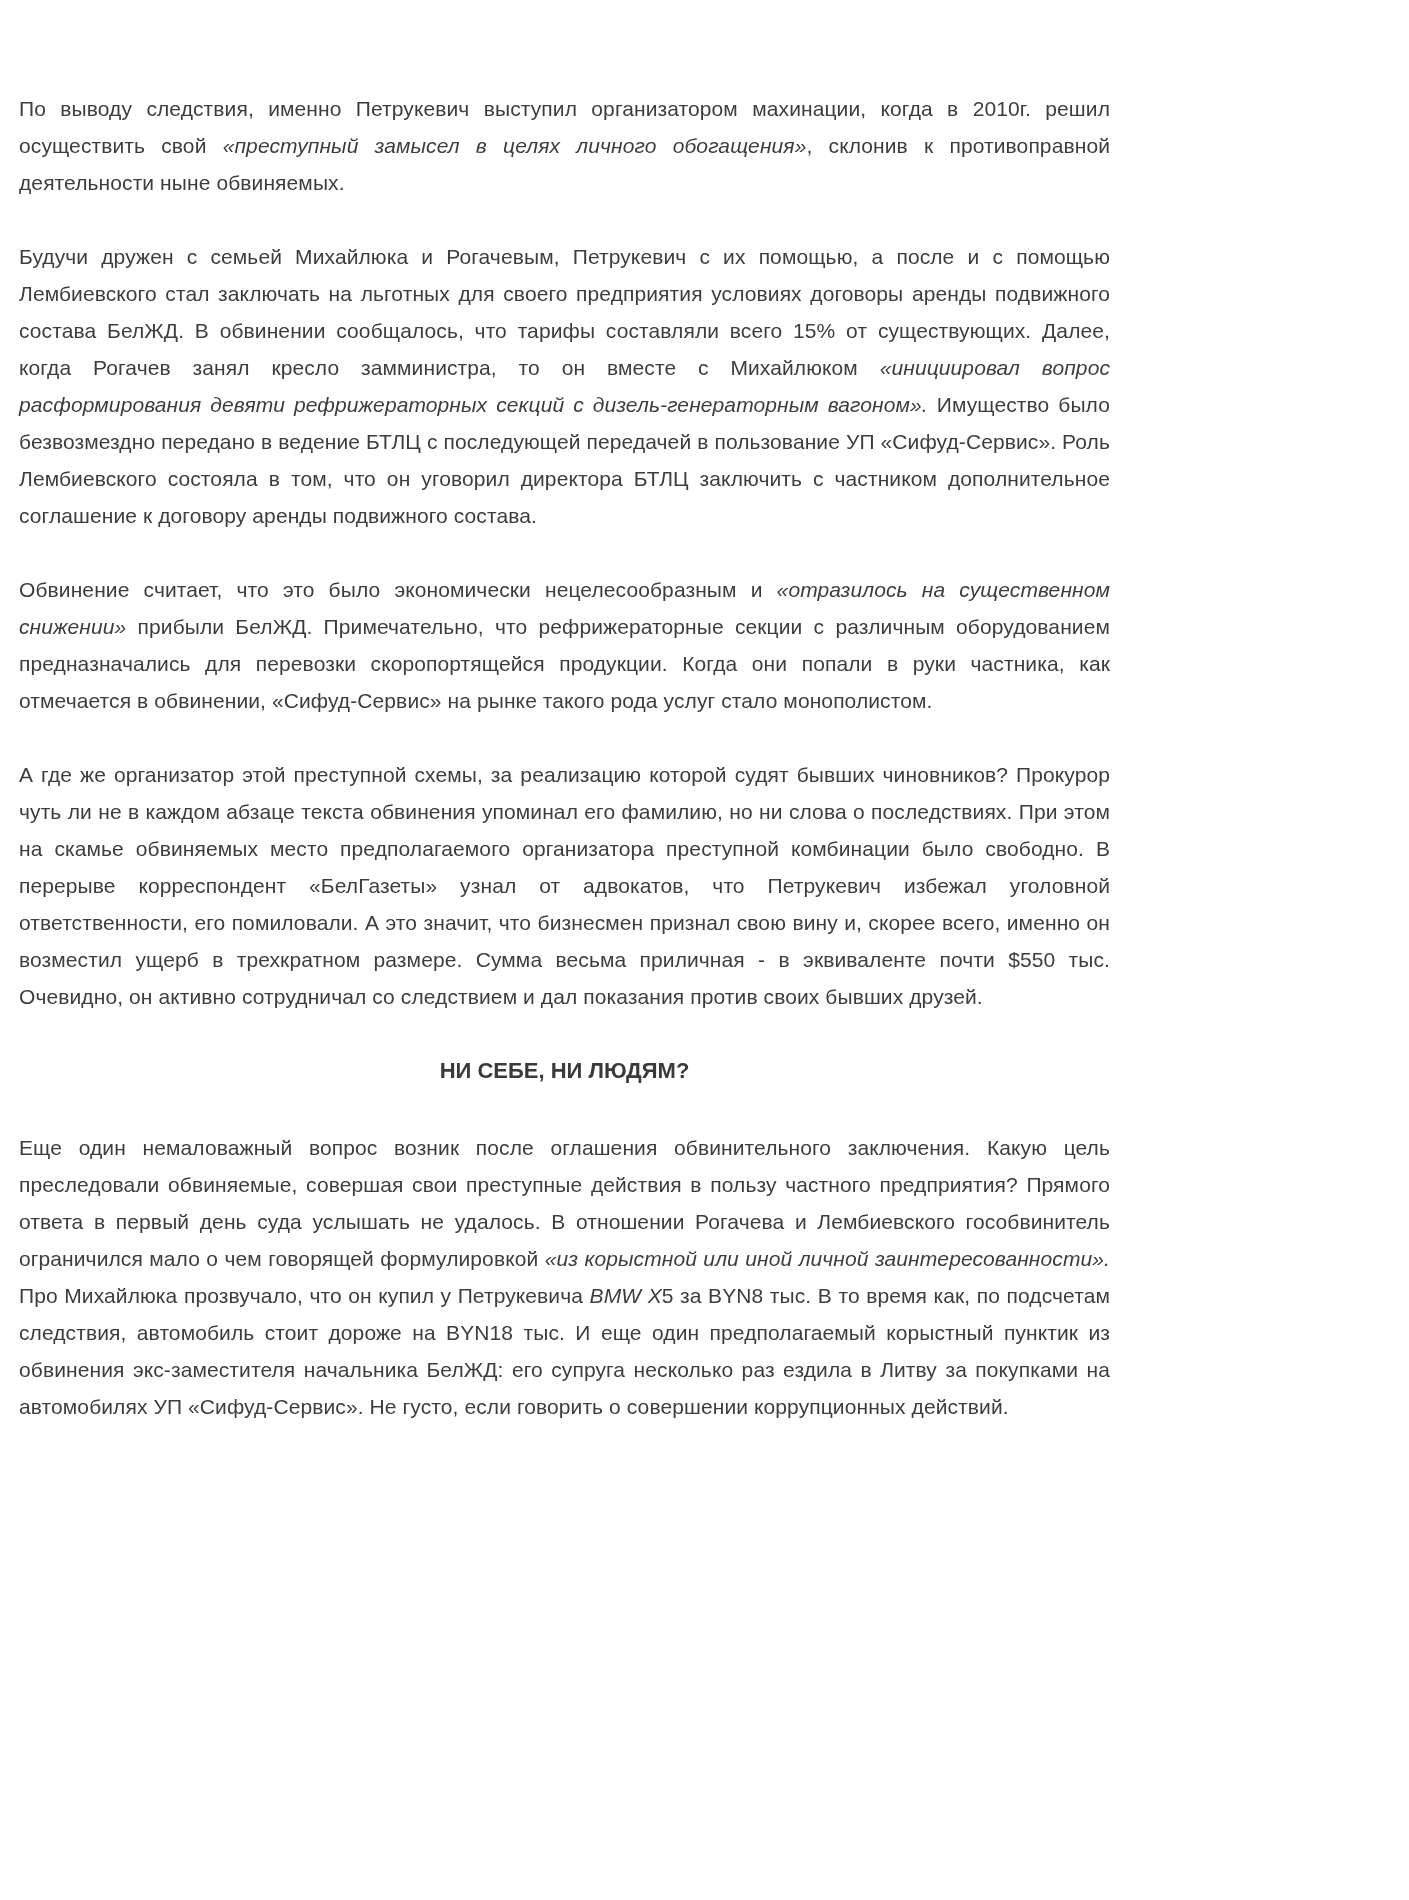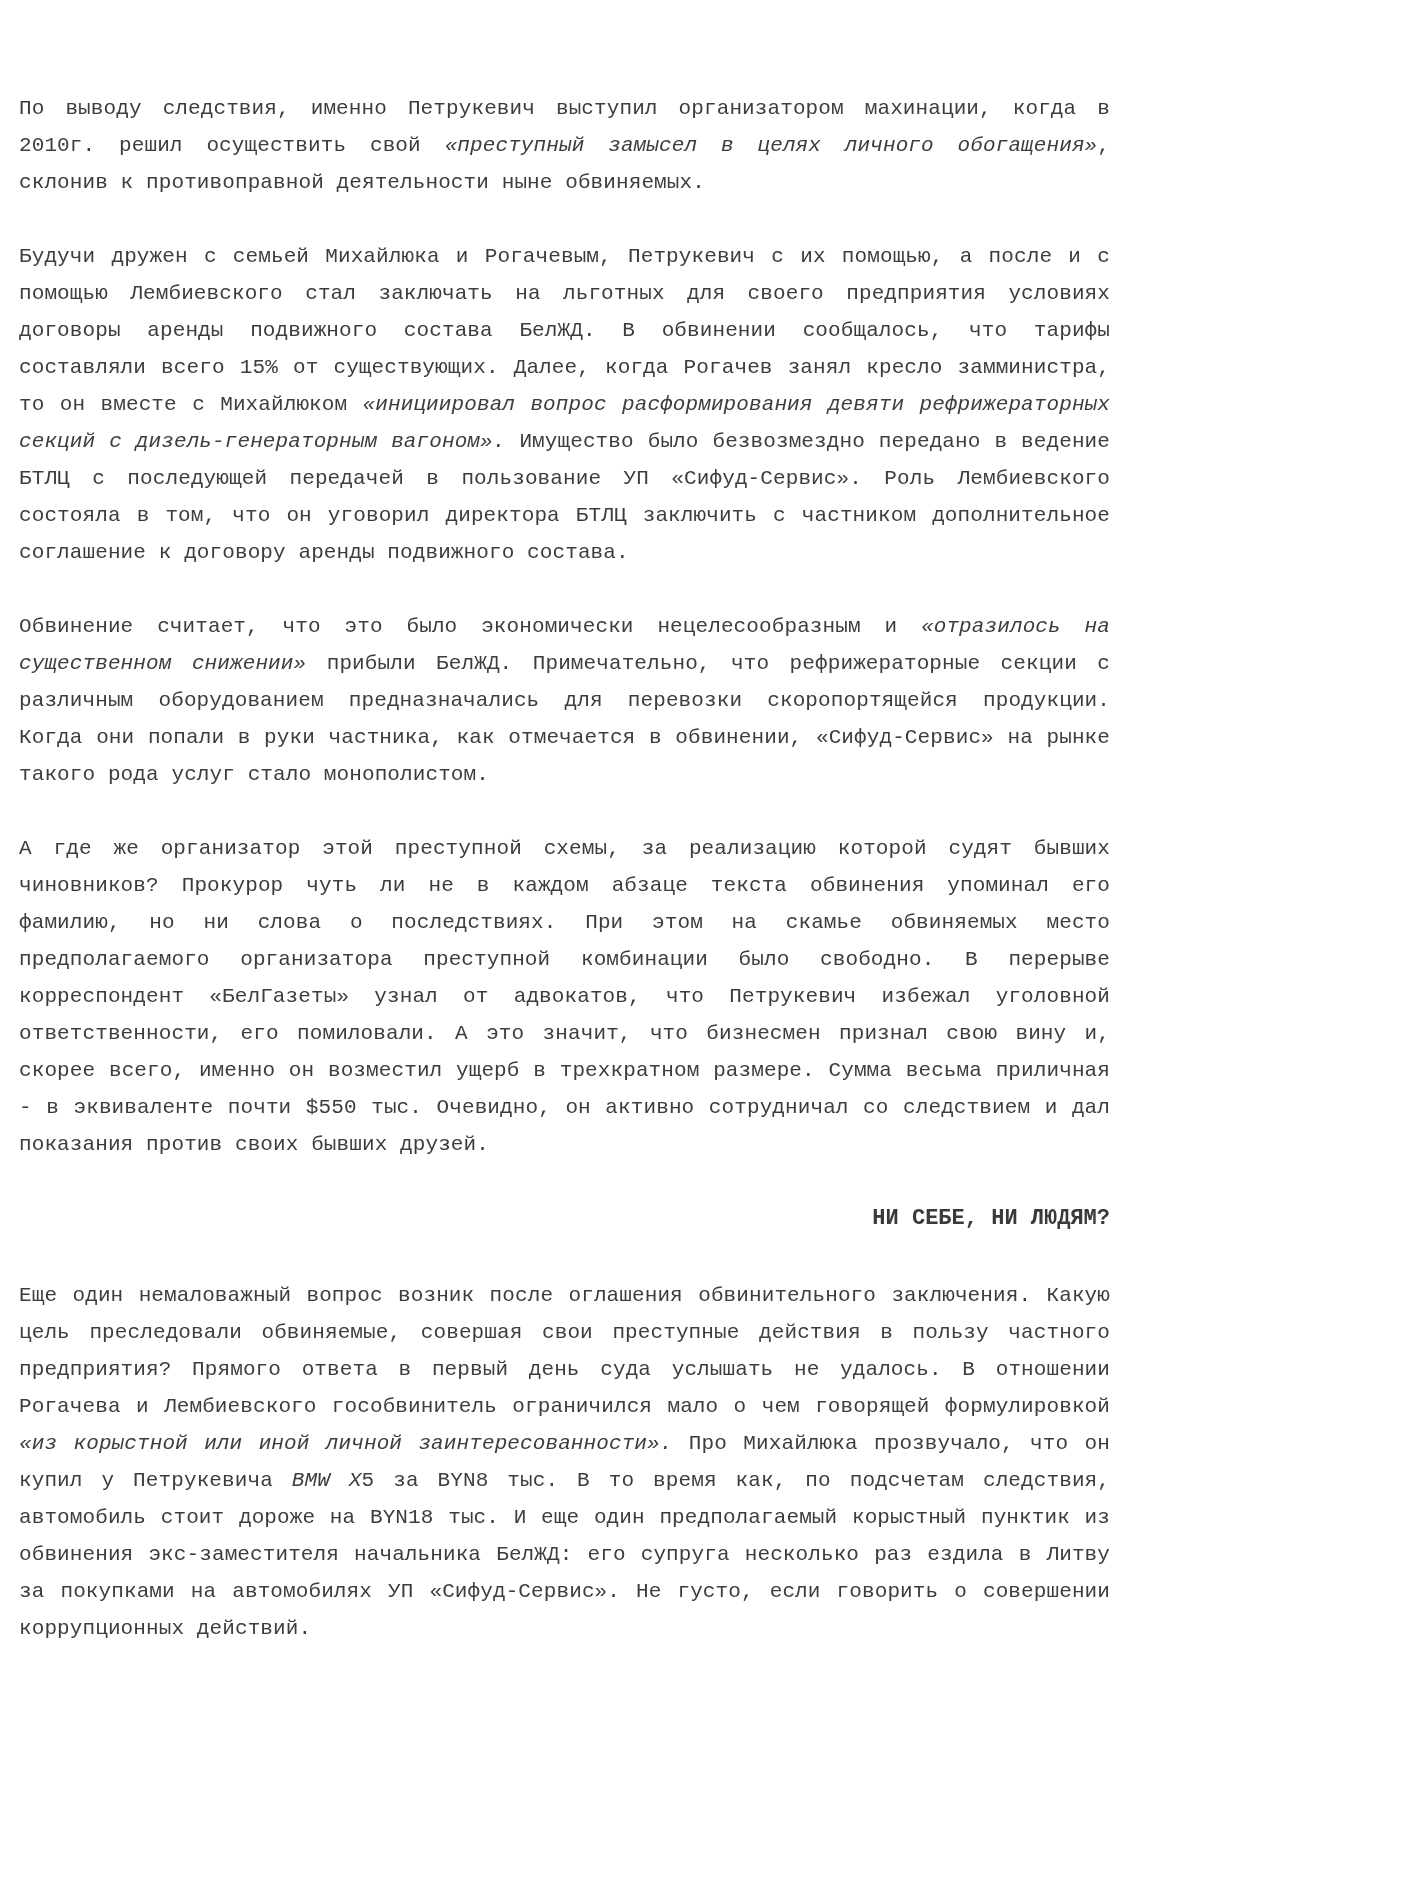--- a/index.html
+++ b/index.html
@@ -6,40 +6,40 @@
     margin: 0;
     padding: 0;
     background: #ffffff;
   }
   .page {
     width: 1129px;
     min-height: 1900px;
     box-sizing: border-box;
     padding: 90px 19px 60px 19px;
     background: #ffffff;
-    font-family: Liberation Mono, monospace;
+    font-family: Liberation Sans, sans-serif;
   }
   .article-body p.body-paragraph {
     margin: 0 0 37px 0;
     font-size: 21px;
     line-height: 37px;
     color: #3d3d3d;
     text-align: justify;
     letter-spacing: 0.1px;
   }
   .article-body p.body-paragraph em {
     font-style: italic;
   }
   .article-body h2.section-heading {
     margin: 0 0 40px 0;
     font-size: 22px;
     line-height: 37px;
     font-weight: bold;
     color: #3a3a3a;
-    text-align: right;
+    text-align: center;
   }
 </style>
 </head>
 <body>
 
 <div class="page">
   <div class="article-body">
 
   <p class="body-paragraph"><span>По выводу следствия, именно Петрукевич выступил организатором махинации, когда в 2010г. решил осуществить свой </span><em>«преступный замысел в целях личного обогащения»</em><span>, склонив к противоправной деятельности ныне обвиняемых.</span></p>
       <p class="body-paragraph"><span>Будучи дружен с семьей Михайлюка и Рогачевым, Петрукевич с их помощью, а после и с помощью Лембиевского стал заключать на льготных для своего предприятия условиях договоры аренды подвижного состава БелЖД. В обвинении сообщалось, что тарифы составляли всего 15% от существующих. Далее, когда Рогачев занял кресло замминистра, то он вместе с Михайлюком </span><em>«инициировал вопрос расформирования девяти рефрижераторных секций с дизель-генераторным вагоном».</em><span> Имущество было безвозмездно передано в ведение БТЛЦ с последующей передачей в пользование УП «Сифуд-Сервис». Роль Лембиевского состояла в том, что он уговорил директора БТЛЦ заключить с частником дополнительное соглашение к договору аренды подвижного состава.</span></p>

